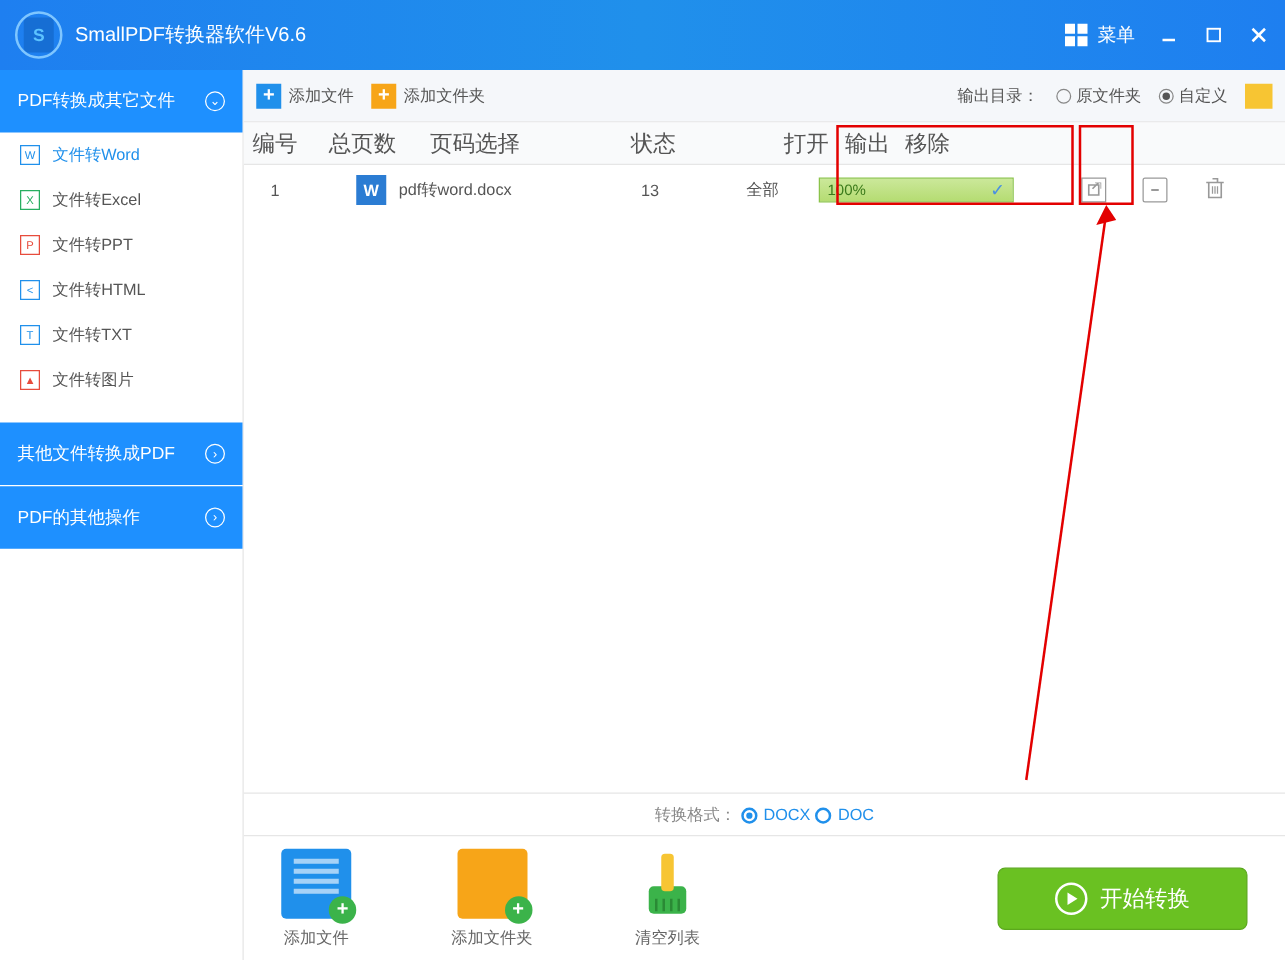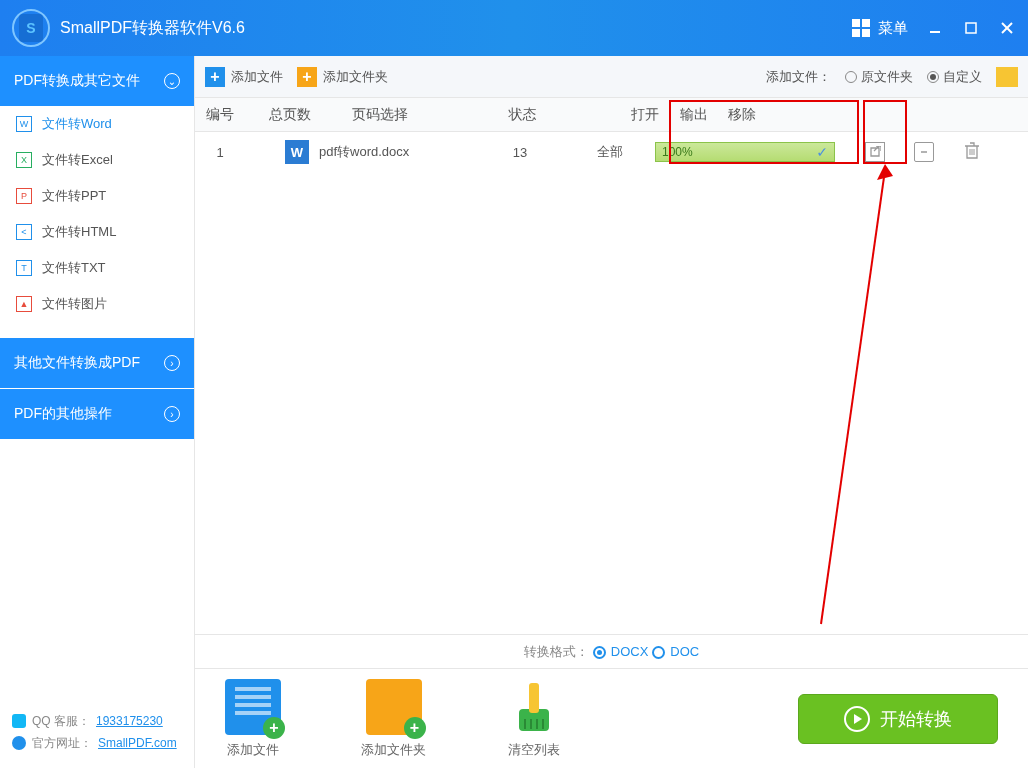--- a/index.html
+++ b/index.html
@@ -36,34 +36,34 @@
 .side-item.active { color: #2090eb; }
 .side-icon { width: 16px; height: 16px; border: 1px solid currentColor; display: flex; align-items: center; justify-content: center; font-size: 9px; }
 .side-icon.red { color: #e74c3c; }
 .side-icon.green { color: #27ae60; }
 .side-icon.blue { color: #2090eb; }
 .chevron { width: 16px; height: 16px; border: 1.5px solid #fff; border-radius: 50%; display: flex; align-items: center; justify-content: center; font-size: 10px; }
 
 .content { flex: 1; display: flex; flex-direction: column; position: relative; }
 
 
-.table-header { height: 34px; background: #f9fafb; border-bottom: 1px solid #e6e6e6; display: flex; align-items: center; font-size: 14px; color: #555; }
+.table-header { height: 34px; background: #f9fafb; border-bottom: 1px solid #e6e6e6; display: flex; align-items: center; font-size: 18px; color: #555; }
 .col { text-align: center; }
 .c-num { width: 50px; }
 .c-name { width: 230px; text-align: left; padding-left: 40px; }
 .c-pages { width: 90px; }
 .c-sel { width: 90px; }
 .c-status { width: 195px; }
 .c-open { width: 50px; }
 .c-out { width: 48px; }
 .c-del { width: 48px; }
 
 .table-row { height: 40px; display: flex; align-items: center; font-size: 13px; color: #555; }
 .file-icon { width: 24px; height: 24px; background: #2b7cd3; color: #fff; display: inline-flex; align-items: center; justify-content: center; font-size: 13px; font-weight: bold; margin-right: 10px; vertical-align: middle; }
-.progress { width: 180px; height: 20px; border: 1px solid #8bc34a; background: linear-gradient(#cbe89a, #b5dc72); color: #3a7a1a; font-size: 12px; padding: 0 6px; display: flex; align-items: center; position: relative; }
+.progress { width: 156px; height: 20px; border: 1px solid #8bc34a; background: linear-gradient(#cbe89a, #b5dc72); color: #3a7a1a; font-size: 12px; padding: 0 6px; display: flex; align-items: center; position: relative; }
 .progress .check { position: absolute; right: 6px; color: #4a90e2; font-size: 14px; }
 
 .action-icon { width: 20px; height: 20px; border: 1.5px solid #999; display: inline-flex; align-items: center; justify-content: center; color: #999; cursor: pointer; }
 
 
 .red-box { position: absolute; border: 2px solid #e30000; pointer-events: none; }
 .red-arrow-line { position: absolute; pointer-events: none; }
 
 
 .format-bar { height: 34px; border-top: 1px solid #e6e6e6; display: flex; align-items: center; justify-content: center; gap: 4px; font-size: 13px; color: #2090eb; }
@@ -165,47 +165,35 @@
 
     <div class="side-header" style="margin-top:16px;">
       <span>其他文件转换成PDF</span>
       <span class="chevron">›</span>
     </div>
     <div class="side-header" style="margin-top:1px;">
       <span>PDF的其他操作</span>
       <span class="chevron">›</span>
     </div>
 
-    <div class="side-footer">
-      <div class="sf-row">
-          <span class="qq-icon"></span>
-          <span>QQ 客服：</span>
-          <a>1933175230</a>
-        </div>
-      <div class="sf-row">
-          <span class="ie-icon"></span>
-          <span>官方网址：</span>
-          <a>SmallPDF.com</a>
-        </div>
-    </div>
   </div>
 
   <div class="content">
 
     <div class="toolbar">
       <div class="tb-btn">
           <span class="tb-icon blue">+</span>
           <span>添加文件</span>
         </div>
       <div class="tb-btn">
           <span class="tb-icon orange">+</span>
           <span>添加文件夹</span>
         </div>
       <div class="tb-spacer"></div>
-      <span>添加文件：</span>
+      <span>输出目录：</span>
       <label><span class="radio"></span><span>原文件夹</span></label>
       <label><span class="radio checked"></span><span>自定义</span></label>
       <span class="folder-btn"></span>
     </div>
 
     <div class="table-header">
       <div class="col c-num">编号</div>
       <div class="col c-pages">总页数</div>
       <div class="col c-sel">页码选择</div>
       <div class="col c-status">状态</div>

